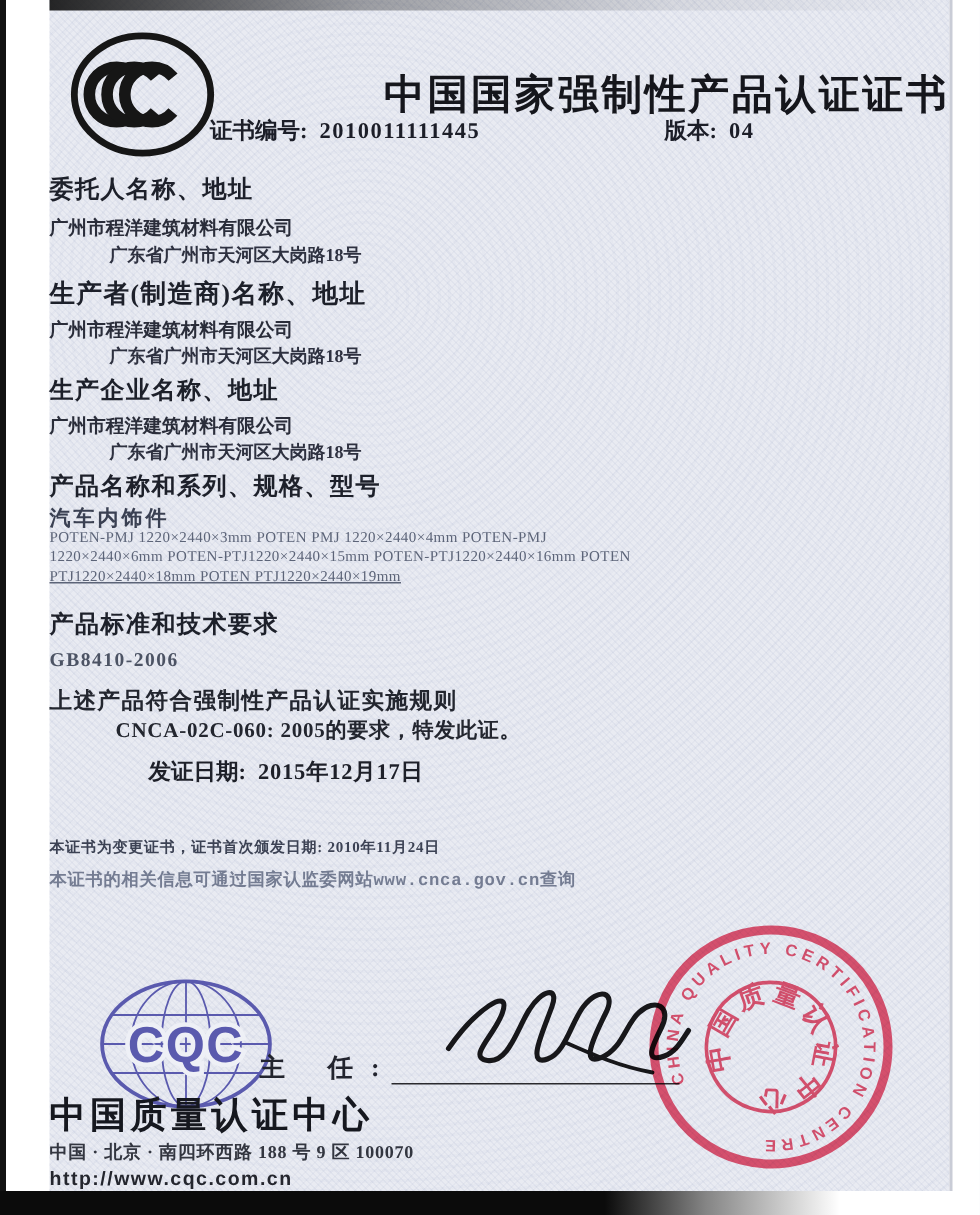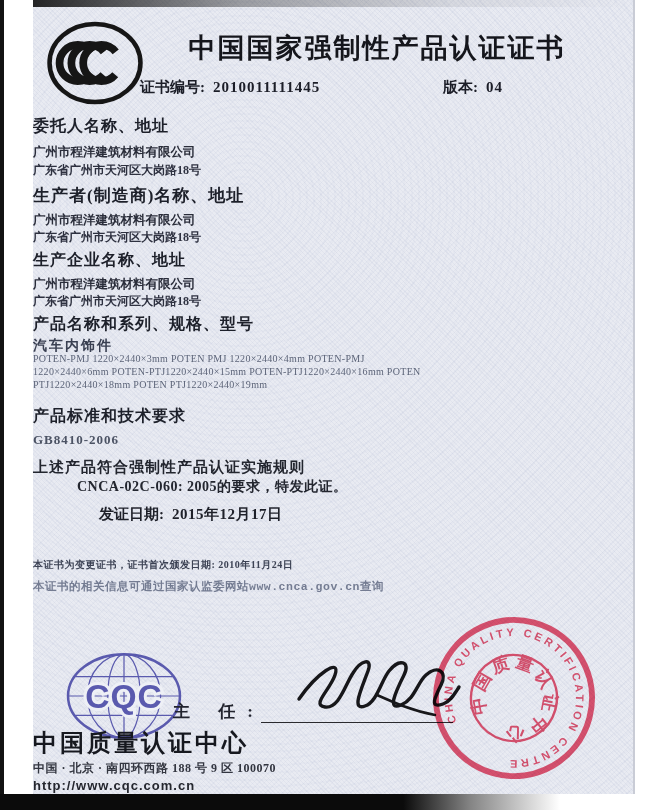--- a/index.html
+++ b/index.html
@@ -21,31 +21,31 @@
     background-color:#e9ebf2;
     background-image:
       repeating-linear-gradient(45deg, rgba(115,130,175,.07) 0 1px, transparent 1px 3px),
       repeating-linear-gradient(-45deg, rgba(115,130,175,.05) 0 1px, transparent 1px 4px),
       repeating-radial-gradient(circle at 35% 25%, rgba(125,140,185,.04) 0 2px, transparent 2px 7px);
     color:#22242c;
   }
   .abs { position:absolute; left:0; width:619px; text-align:left; }
 
   .ccc { position:absolute; left:12px; top:18px; width:100px; height:90px; }
-  .title { position:absolute; left:88px; top:30px; width:512px; text-align:center;
+  .title { position:absolute; left:88px; top:45px; width:512px; text-align:right;
            font-size:27px; font-weight:bold; letter-spacing:2px; color:#15161c; }
 
   .certline span.lab { font-weight:bold; }
   .certno  { position:absolute; left:107px; top:78px; font-size:15px; font-weight:bold; color:#1c1e28; }
   .verno   { position:absolute; left:410px; top:78px; font-size:15px; font-weight:bold; color:#1c1e28; }
   .val { margin-left:8px; letter-spacing:1px; }
 
   .h1x { font-weight:bold; font-size:16px; color:#1d202a; letter-spacing:1px; }
   .nameln { font-weight:600; font-size:12.5px; color:#2a2d3a; }
-  .addrln { font-weight:600; font-size:12px; color:#2e3140; }
+  .addrln { font-weight:600; font-size:12px; color:#2e3140;padding-left:40px; }
 
   .models { font-family:"Liberation Serif","DejaVu Serif",serif; font-size:10px; line-height:13px;
             color:#5c6478; letter-spacing:.3px; }
 
   .gbline { font-size:13px; letter-spacing:1px; color:#4c5364; font-weight:600; }
   .stmt1  { font-weight:bold; font-size:15px; color:#23262f; letter-spacing:1px; }
   .stmt2  { font-weight:bold; font-size:14px; color:#23262f; letter-spacing:.5px;padding-left:44px; }
 
   .dateA { position:absolute; left:66px;  top:505px; font-size:15px; font-weight:bold; color:#1e2029; }
   .dateB { position:absolute; left:268px; top:505px; font-size:15px; font-weight:bold; color:#1e2029; }
@@ -102,21 +102,21 @@
 
     <div class="abs h1x" style="top:250px;">生产企业名称、地址</div>
     <div class="abs nameln" style="top:276px;">广州市程洋建筑材料有限公司</div>
     <div class="abs addrln" style="top:293px;">广东省广州市天河区大岗路18号</div>
 
     <div class="abs h1x" style="top:314px;">产品名称和系列、规格、型号</div>
     <div class="abs" style="top:337px; font-size:14px; font-weight:600; color:#3a4052; letter-spacing:2px;">汽车内饰件</div>
 
     <div class="abs models" style="top:352px;">POTEN-PMJ 1220×2440×3mm POTEN PMJ 1220×2440×4mm POTEN-PMJ</div>
     <div class="abs models" style="top:365px;">1220×2440×6mm POTEN-PTJ1220×2440×15mm POTEN-PTJ1220×2440×16mm POTEN</div>
-    <div class="abs models" style="top:378px;">PTJ1220×2440×18mm POTEN PTJ1220×2440×19mm</div>
+    <div class="abs models" style="top:378px;text-decoration:underline;">PTJ1220×2440×18mm POTEN PTJ1220×2440×19mm</div>
 
     <div class="abs h1x" style="top:406px;">产品标准和技术要求</div>
     <div class="abs gbline" style="top:432px;">GB8410-2006</div>
 
     <div class="abs stmt1" style="top:458px;">上述产品符合强制性产品认证实施规则</div>
     <div class="abs stmt2" style="top:478px;">CNCA-02C-060: 2005的要求，特发此证。</div>
 
     <div class="dateA">
       <span class="lab">发证日期:</span><span class="val">2015年12月17日</span>
     </div>

